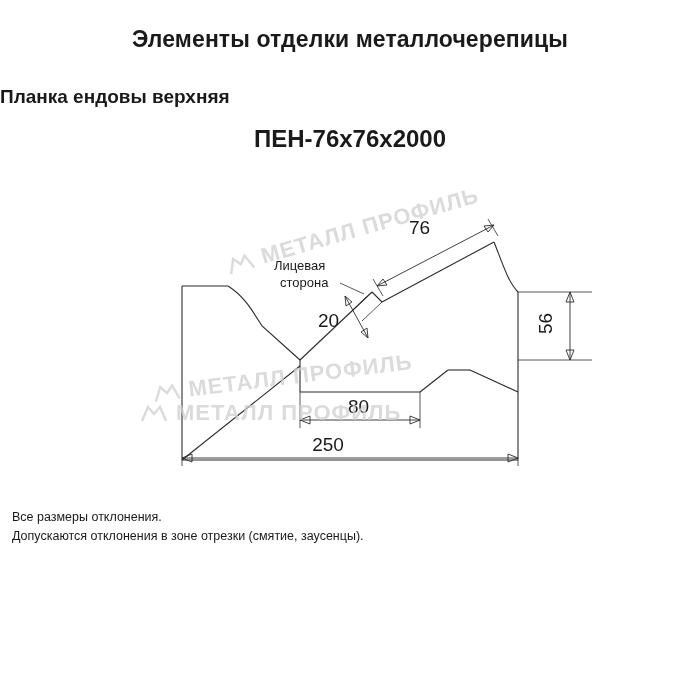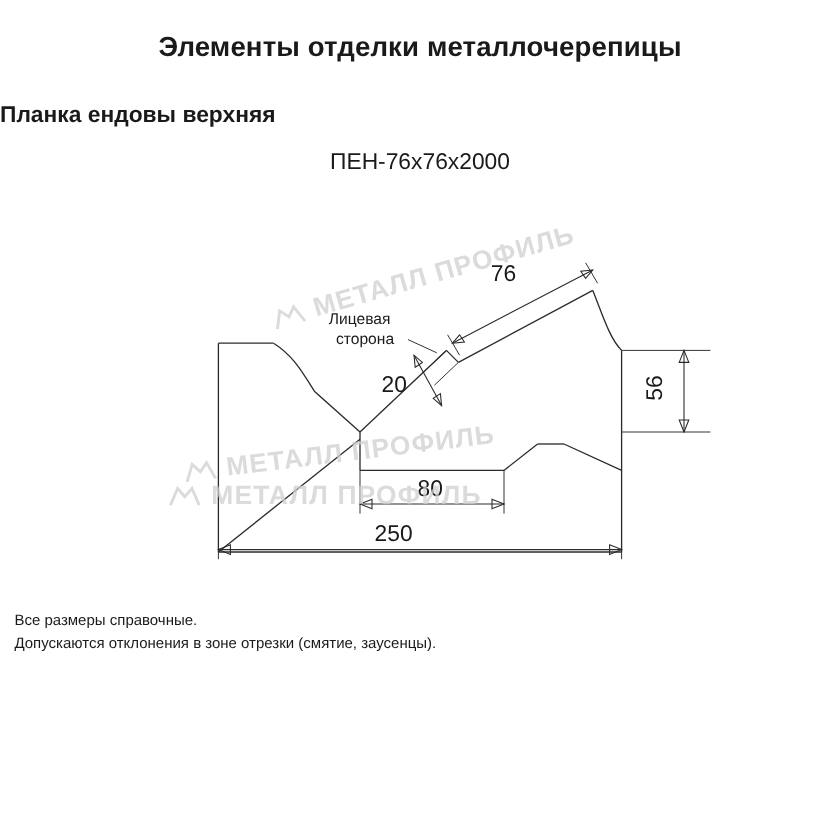--- a/index.html
+++ b/index.html
@@ -38,22 +38,22 @@
     text-align: left;
     font-size: 19px;
     font-weight: bold;
   }
   .code {
     position: absolute;
     top: 125px;
     left: 0;
     width: 700px;
     text-align: center;
-    font-size: 19px;
-    font-weight: normal;
+    font-size: 24px;
+    font-weight: bold;
   }
   .drawing {
     position: absolute;
     top: 170px;
     left: 0;
     width: 700px;
     height: 330px;
   }
   .footnotes {
     position: absolute;
@@ -228,17 +228,17 @@
   </div>
   <div class="wm wm-3">
     <span class="wm-logo">
       <svg width="30" height="20" viewBox="0 0 30 20">
         <path d="M2,17 L8,3 L14,10 L20,3 L26,17" fill="none" stroke="#cfcfcf" stroke-width="2.4"></path>
       </svg>
     </span><span>МЕТАЛЛ ПРОФИЛЬ</span>
   </div>
 
   <div class="footnotes">
-    <div class="footnote-line">Все размеры справочные.</div>
+    <div class="footnote-line">Все размеры отклонения.</div>
     <div class="footnote-line">Допускаются отклонения в зоне отрезки (смятие, заусенцы).</div>
   </div>
 
 </div>
 
 </body></html>

